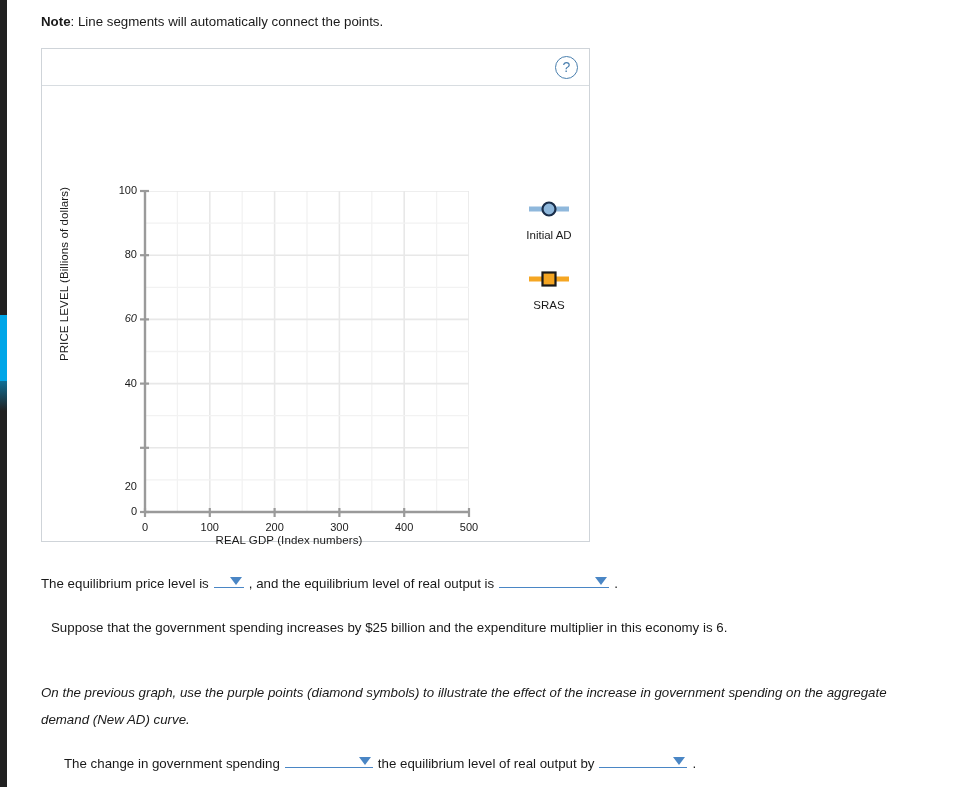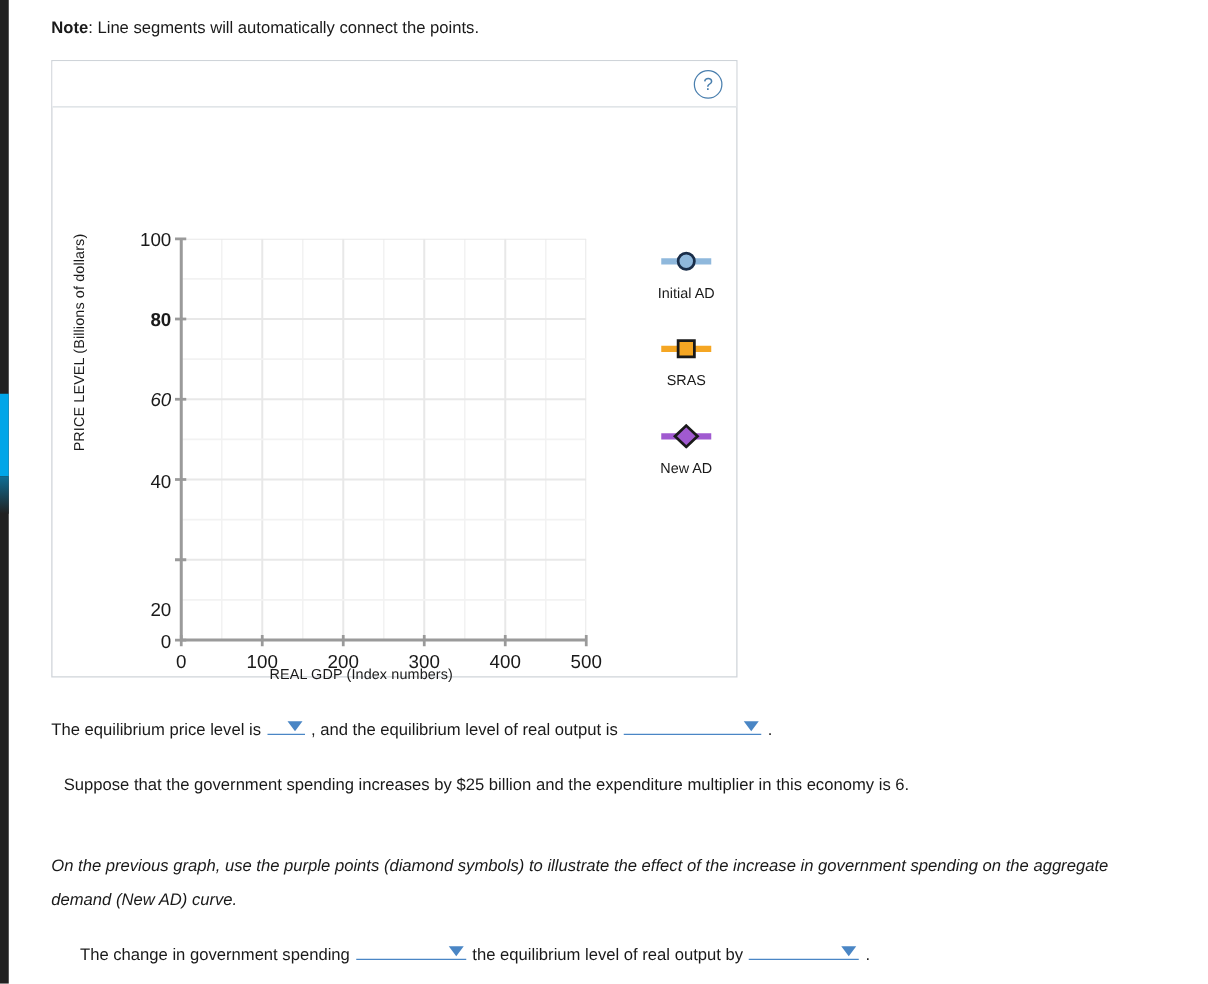--- a/index.html
+++ b/index.html
@@ -86,21 +86,21 @@
 
   #plot-area {
     position: absolute;
     left: 103px; top: 105px;
     width: 324px; height: 321px;
   }
   #grid-svg { position: absolute; left: 0; top: 0; }
 
   .tick-label {
     position: absolute;
-    font-size: 15px; color: #1a1a1a;
+    font-size: 11px; color: #1a1a1a;
     white-space: nowrap;
   }
   .ytick { text-align: right; width: 36px; }
   .xtick { text-align: center; width: 40px; }
 
   #axes-svg { position: absolute; left: 90px; top: 95px; }
 
   
   #legend { position: absolute; left: 447px; top: 105px; width: 140px; }
   .legend-entry { position: relative; height: 70px; }
@@ -222,21 +222,21 @@
           <line x1="207.4" y1="327" x2="207.4" y2="336" stroke="#9a9a9a" stroke-width="2.2"></line>
           <line x1="272.2" y1="327" x2="272.2" y2="336" stroke="#9a9a9a" stroke-width="2.2"></line>
           <line x1="337" y1="327" x2="337" y2="336" stroke="#9a9a9a" stroke-width="2.2"></line>
         </svg>
 
       <div id="tick-labels">
           <div class="tick-label ytick" style="left: 59px; top: 419px;">0</div>
           <div class="tick-label ytick" style="left: 59px; top: 354.8px; margin-top: 39px;">20</div>
           <div class="tick-label ytick" style="left: 59px; top: 290.6px;">40</div>
           <div class="tick-label ytick" style="left: 59px; top: 226.4px; font-style: italic;">60</div>
-          <div class="tick-label ytick" style="left: 59px; top: 162.2px; font-weight: bold;">80</div>
+          <div class="tick-label ytick" style="left: 59px; top: 162.2px;">80</div>
           <div class="tick-label ytick" style="left: 59px; top: 98px;">100</div>
           <div class="tick-label xtick" style="left: 83px; top: 435px;">0</div>
           <div class="tick-label xtick" style="left: 147.8px; top: 435px;">100</div>
           <div class="tick-label xtick" style="left: 212.6px; top: 435px;">200</div>
           <div class="tick-label xtick" style="left: 277.4px; top: 435px;">300</div>
           <div class="tick-label xtick" style="left: 342.2px; top: 435px;">400</div>
           <div class="tick-label xtick" style="left: 407px; top: 435px;">500</div>
         </div>
 
       <div id="legend">
@@ -247,27 +247,20 @@
               </svg></div>
             <div class="legend-label">Initial AD</div>
           </div>
           <div class="legend-entry">
             <div class="legend-mark"><svg width="120" height="20">
                 <line x1="40" y1="10" x2="80" y2="10" stroke="#f5a623" stroke-width="5"></line>
                 <rect x="53.5" y="3.5" width="13" height="13" fill="#f5a623" stroke="#1a1a1a" stroke-width="2.2"></rect>
               </svg></div>
             <div class="legend-label">SRAS</div>
           </div>
-          <div class="legend-entry">
-            <div class="legend-mark"><svg width="120" height="20">
-                <line x1="40" y1="10" x2="80" y2="10" stroke="#a05ad0" stroke-width="5"></line>
-                <polygon points="60,1.5 69,10 60,18.5 51,10" fill="#a05ad0" stroke="#1a1a1a" stroke-width="2.2"></polygon>
-              </svg></div>
-            <div class="legend-label">New AD</div>
-          </div>
         </div>
 
     </div>
   </div>
 
   <div class="qrow" id="qrow1">
     <span class="plain">The equilibrium price level is</span>
     <span class="dropdown dd-narrow">
       <span class="caret"></span>
     </span>

